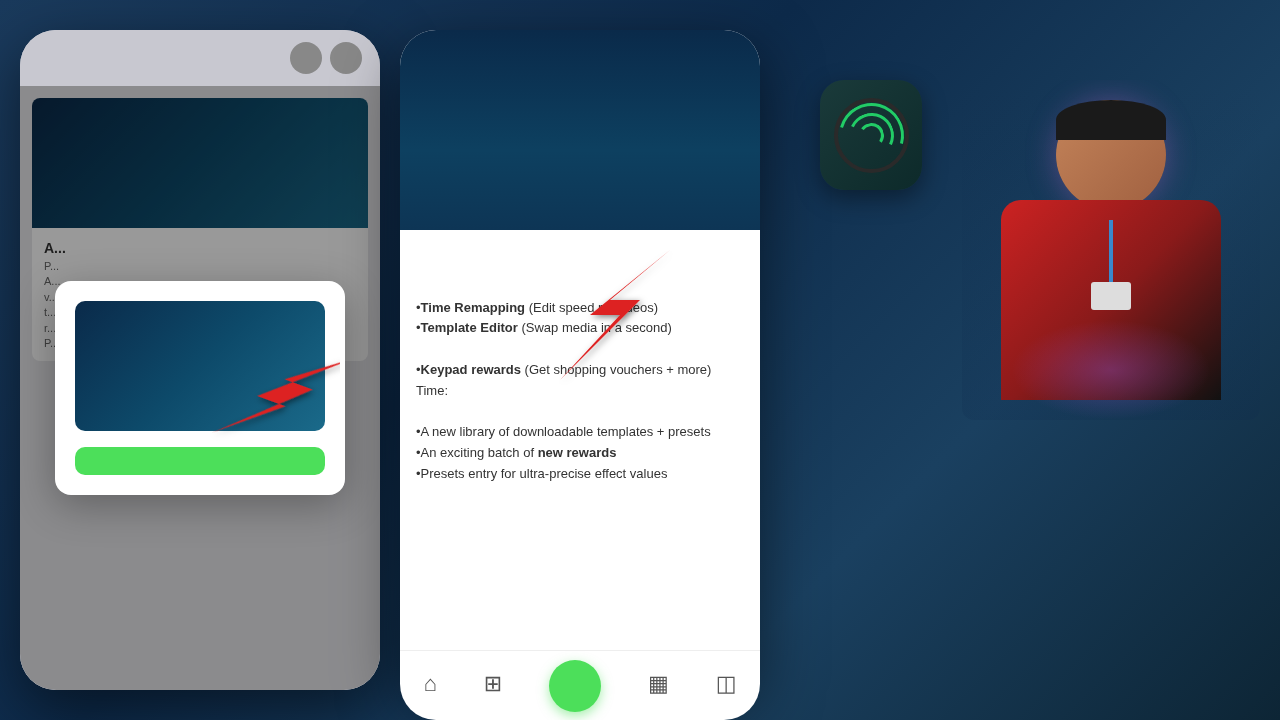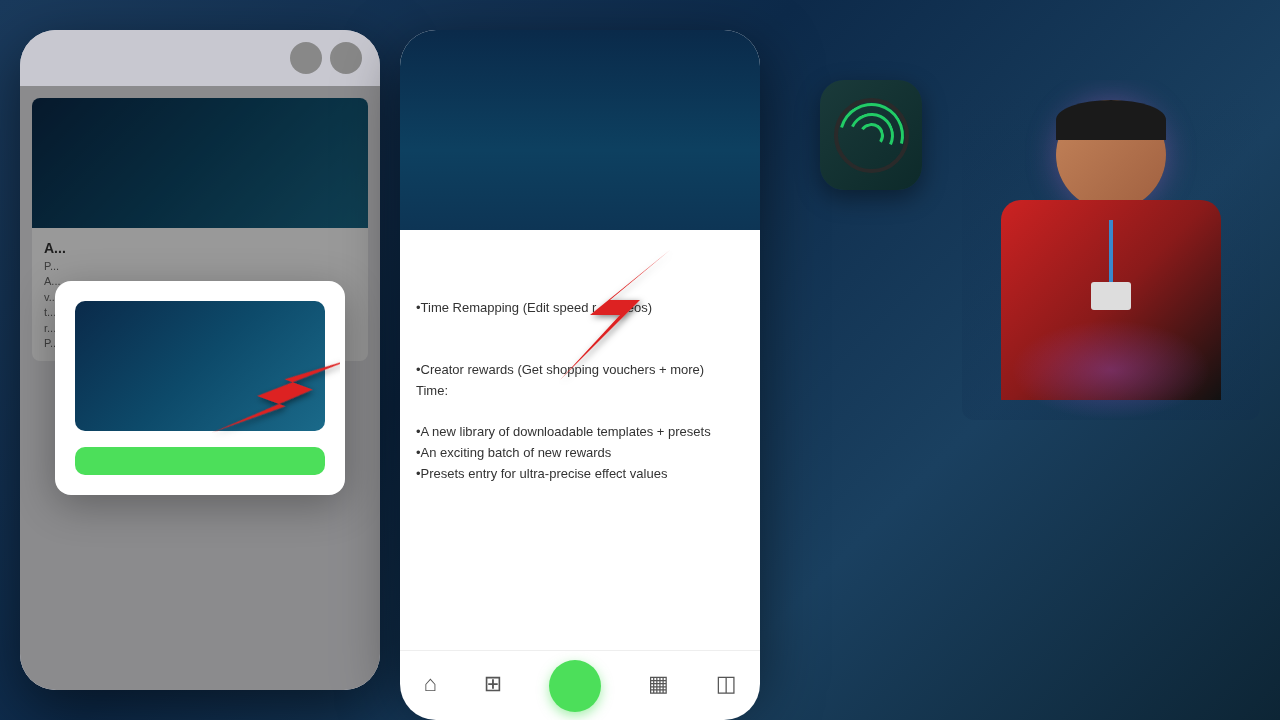--- a/index.html
+++ b/index.html
@@ -233,21 +233,21 @@
       font-size: 12px;
       color: #888;
       margin-bottom: 10px;
     }
     .article-body {
       font-size: 13px;
       color: #333;
       line-height: 1.6;
     }
     .article-body b {
-      font-weight: 400;
+      font-weight: 700;
     }
 
     .phone-right-nav {
       position: absolute;
       bottom: 0;
       left: 400px;
       width: 360px;
       height: 70px;
       background: white;
       border-top: 1px solid #eee;
@@ -548,23 +548,23 @@
 <div class="phone-right">
   <div class="phone-right-header">
     <span class="phone-right-number"></span>
   </div>
   <div class="phone-right-content">
     <div class="article-title"></div>
     <div class="article-date"></div>
     <div class="article-body">
       <span></span><br><br>
       <span>•<b>Time Remapping</b> (Edit speed r... videos)</span><br>
+      <span>•<b>Template Editor</b> (Swap media in a second)</span><br>
       <br>
-      <br>
-      <span>•<b>Creator rewards</b> (Get shopping vouchers + more)</span><br>
+      <span>•<b>Keypad rewards</b> (Get shopping vouchers + more)</span><br>
       <span>Time:</span><br><br>
       <span>•A new library of downloadable templates + presets</span><br>
       <span>•An exciting batch of <b>new rewards</b></span><br>
       <span>•Presets entry for ultra-precise effect values</span>
     </div>
   </div>
 </div>
 
 <div class="phone-right-nav">
   <div class="nav-item">

